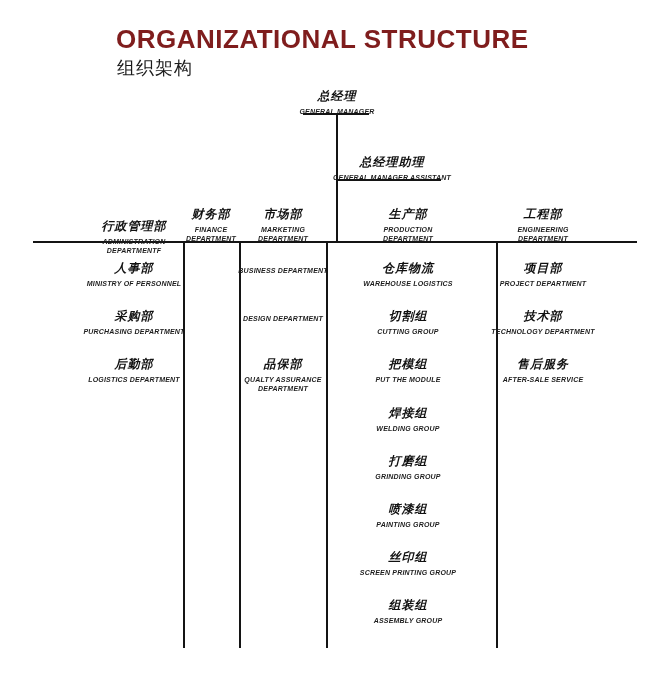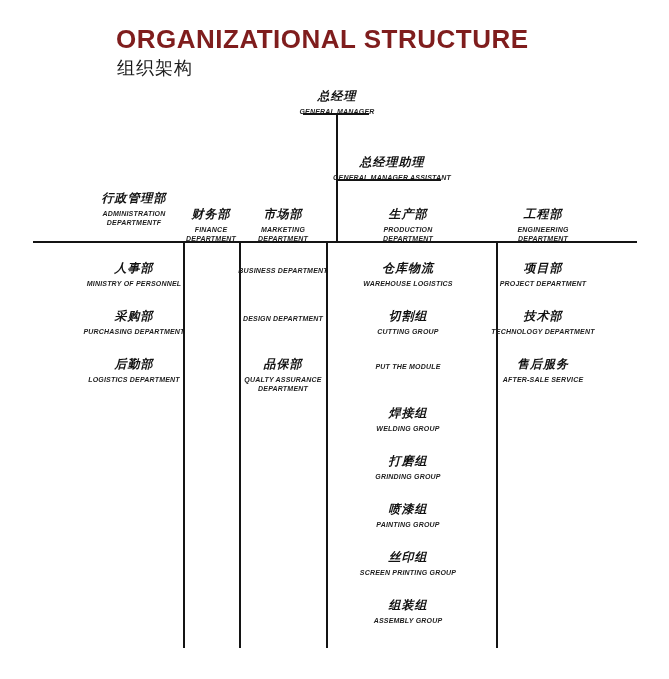--- a/index.html
+++ b/index.html
@@ -50,21 +50,21 @@
 
 <div class="line" style="left:303px;top:113px;width:66px;height:2px;"></div>
 <div class="line" style="left:336px;top:113px;width:2px;height:130px;"></div>
 <div class="line" style="left:337px;top:179px;width:104px;height:2px;"></div>
 <div class="line" style="left:33px;top:241px;width:604px;height:2px;"></div>
 <div class="line" style="left:183px;top:243px;width:1.5px;height:405px;"></div>
 <div class="line" style="left:239px;top:243px;width:1.5px;height:405px;"></div>
 <div class="line" style="left:326px;top:243px;width:1.5px;height:405px;"></div>
 <div class="line" style="left:496px;top:243px;width:1.5px;height:405px;"></div>
 
-<div class="node" style="left:134px;top:192px;">
+<div class="node" style="left:134px;top:220px;">
   <div class="zh">行政管理部</div>
   <div class="en">ADMINISTRATION
 DEPARTMENTF</div>
 </div>
 <div class="node" style="left:211px;top:208px;">
   <div class="zh">财务部</div>
   <div class="en">FINANCE
 DEPARTMENT</div>
 </div>
 <div class="node" style="left:283px;top:208px;">
@@ -110,20 +110,21 @@
 
 <div class="node" style="left:408px;top:262px;">
   <div class="zh">仓库物流</div>
   <div class="en">WAREHOUSE LOGISTICS</div>
 </div>
 <div class="node" style="left:408px;top:310px;">
   <div class="zh">切割组</div>
   <div class="en">CUTTING GROUP</div>
 </div>
 <div class="node" style="left:408px;top:358px;">
+  <div class="zh">把模组</div>
   <div class="en">PUT THE MODULE</div>
 </div>
 <div class="node" style="left:408px;top:407px;">
   <div class="zh">焊接组</div>
   <div class="en">WELDING GROUP</div>
 </div>
 <div class="node" style="left:408px;top:455px;">
   <div class="zh">打磨组</div>
   <div class="en">GRINDING GROUP</div>
 </div>

